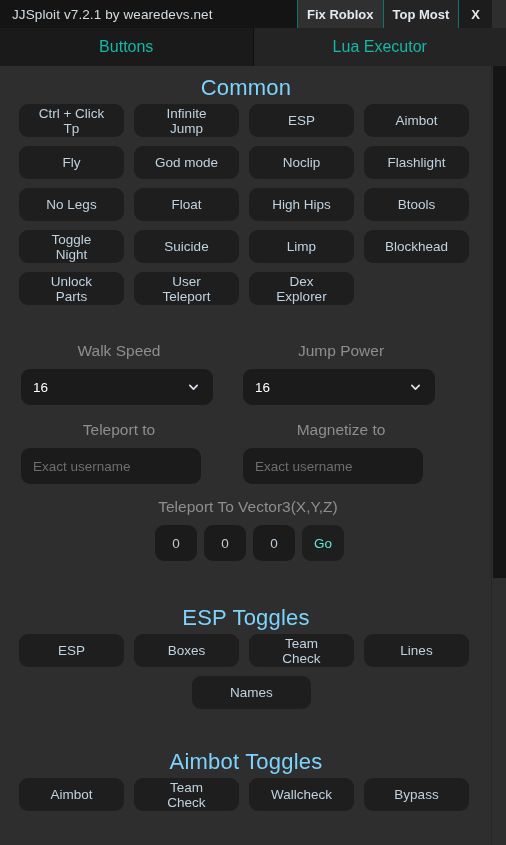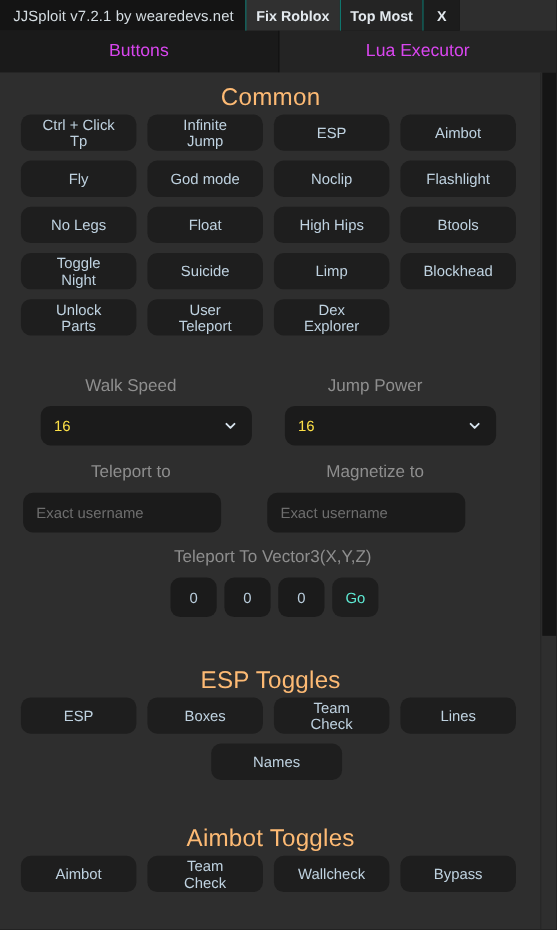--- a/index.html
+++ b/index.html
@@ -19,21 +19,21 @@
     width: 506px;
     height: 845px;
     background: #2e2e2e;
     overflow: hidden;
   }
 
   
   .titlebar {
     position: absolute;
     left: 0; top: 0;
-    width: 418px;
+    width: 492px;
     height: 28px;
     background: #141414;
     display: flex;
     align-items: stretch;
   }
   .titlebar-title {
     flex: 1;
     display: flex;
     align-items: center;
     padding-left: 12px;
@@ -71,21 +71,21 @@
     width: 506px;
     height: 38px;
     display: flex;
   }
   .tab {
     flex: 1;
     display: flex;
     align-items: center;
     justify-content: center;
     font-size: 16px;
-    color: #d946ef;
+    color: #14b8a6;
     cursor: pointer;
     background: #1a1a1a;
     text-align: center;
   }
   .tab.inactive {
     background: #242424;
     border-left: 1px solid #0e0e0e;
   }
 
   
@@ -110,21 +110,21 @@
     left: 1px;
     top: 0px;
     width: 13px;
     height: 512px;
     background: #151515;
     cursor: pointer;
   }
 
   .section-title {
     text-align: center;
-    color: #fdba74;
+    color: #7dd3fc;
     font-size: 22px;
     font-weight: normal;
     letter-spacing: 0.2px;
   }
 
   
   .btn {
     background: #1e1e1e;
     border: none;
     border-radius: 9px;
@@ -156,28 +156,27 @@
     font-size: 15.5px;
     text-align: center;
   }
 
   .select-box {
     position: absolute;
     height: 36px;
     background: #1b1b1b;
     border: none;
     border-radius: 9px;
-    color: #fde047;
+    color: #ffffff;
     font-family: "Liberation Sans", sans-serif;
     font-size: 13.5px;
     padding-left: 12px;
     display: flex;
     align-items: center;
     cursor: pointer;
-    margin-left: 16px;
   }
   .chev {
     position: absolute;
     right: 14px;
     top: 50%;
     transform: translateY(-50%);
     width: 11px;
     height: 11px;
     pointer-events: none;
   }

